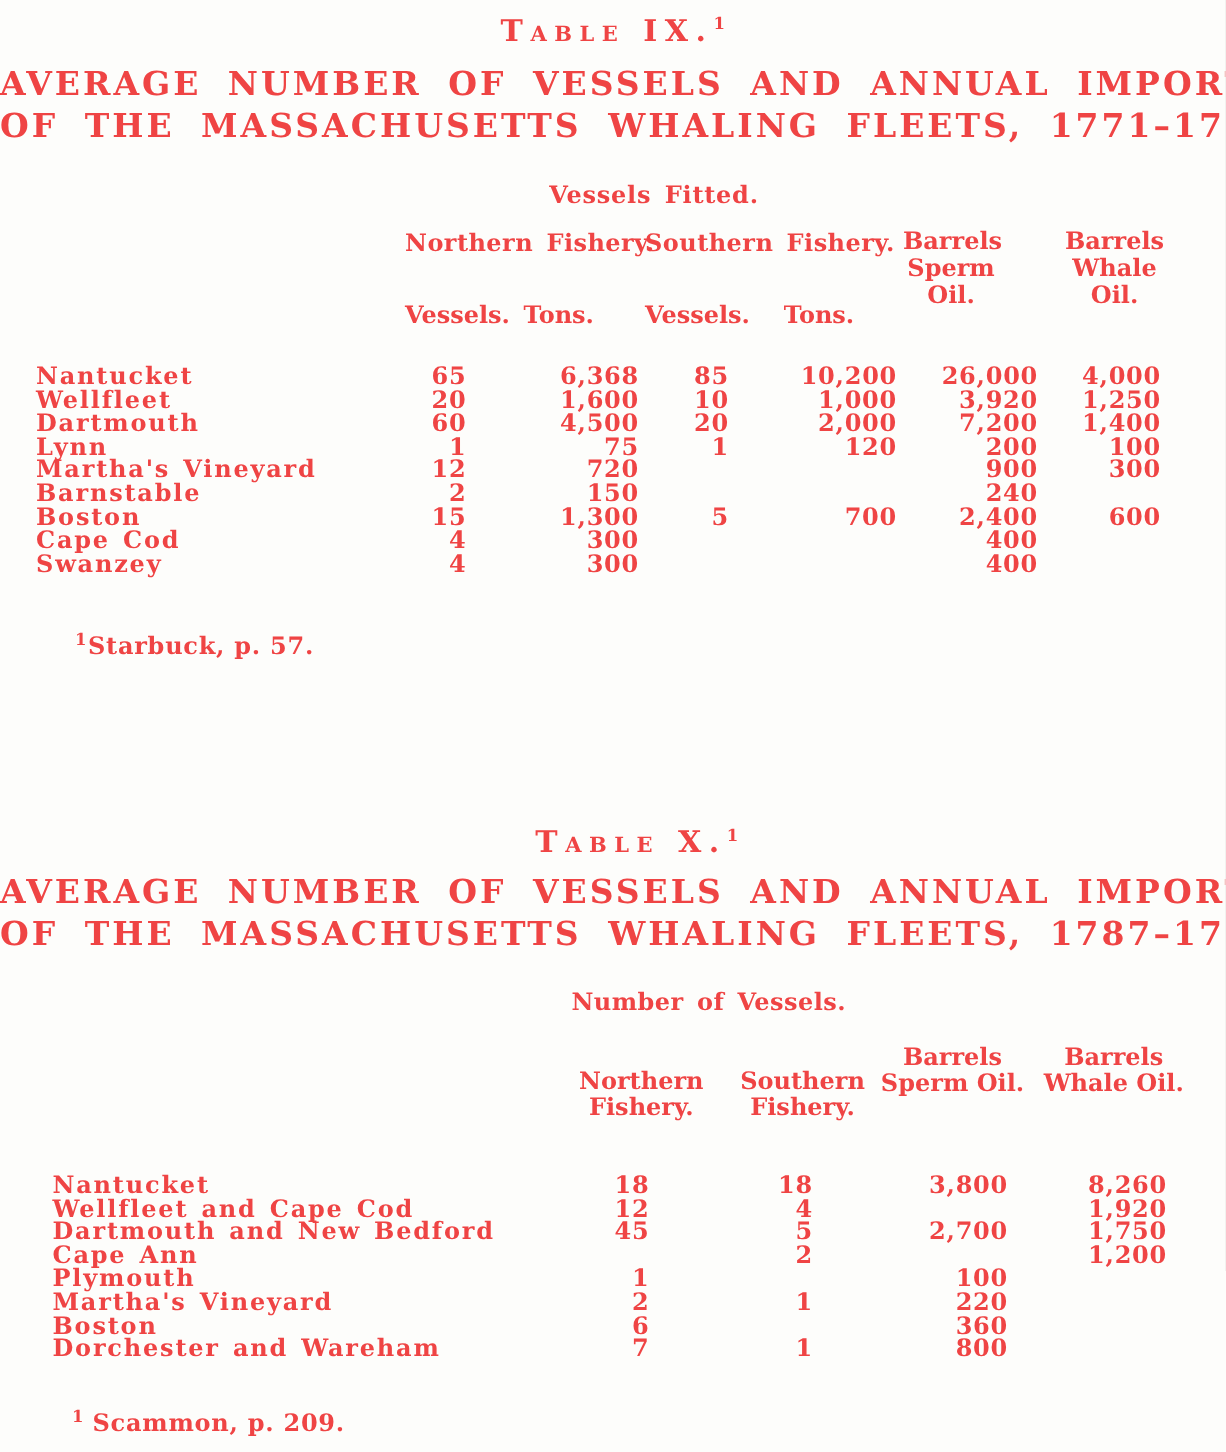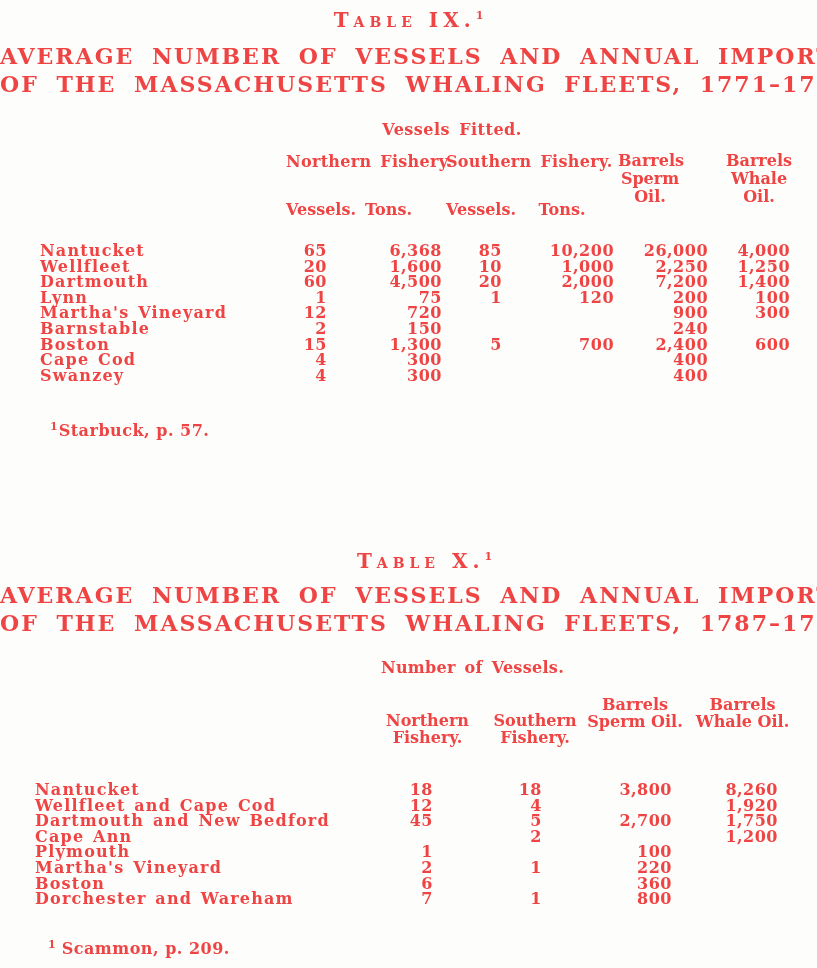--- a/index.html
+++ b/index.html
@@ -58,21 +58,21 @@
     table-layout: fixed;
   }
   th, td {
     padding: 0;
     vertical-align: top;
     font-weight: 700;
     overflow: visible;
   }
 
   
-  #t9 { left: 40px; top: 120px; width: 754px; font-size: 16px; }
+  #t9 { left: 24px; top: 120px; width: 754px; font-size: 16px; }
   #t9 .rowA { height: 32px; }
   #t9 .rowB { height: 48px; }
   #t9 .rowC { height: 43px; }
   #t9 .group   { text-align: center; letter-spacing: 0.5px; word-spacing: 3px; }
   #t9 .spanner { text-align: center; white-space: nowrap; letter-spacing: 0.3px; word-spacing: 3px; }
   #t9 .sp-n { padding-right: 30px; }
   #t9 .sp-s { padding-right: 45px; }
   #t9 .oil  { text-align: center; line-height: 18px; }
   #t9 .oil-sperm { padding-right: 30px; }
   #t9 .oil-whale { padding-left: 12px; }
@@ -169,21 +169,21 @@
           <td class="num">10,200</td>
           <td class="num">26,000</td>
           <td class="num">4,000</td>
         </tr>
         <tr>
           <td class="name">Wellfleet</td>
           <td class="num">20</td>
           <td class="num">1,600</td>
           <td class="num">10</td>
           <td class="num">1,000</td>
-          <td class="num">2,250</td>
+          <td class="num">3,920</td>
           <td class="num">1,250</td>
         </tr>
         <tr>
           <td class="name">Dartmouth</td>
           <td class="num">60</td>
           <td class="num">4,500</td>
           <td class="num">20</td>
           <td class="num">2,000</td>
           <td class="num">7,200</td>
           <td class="num">1,400</td>

